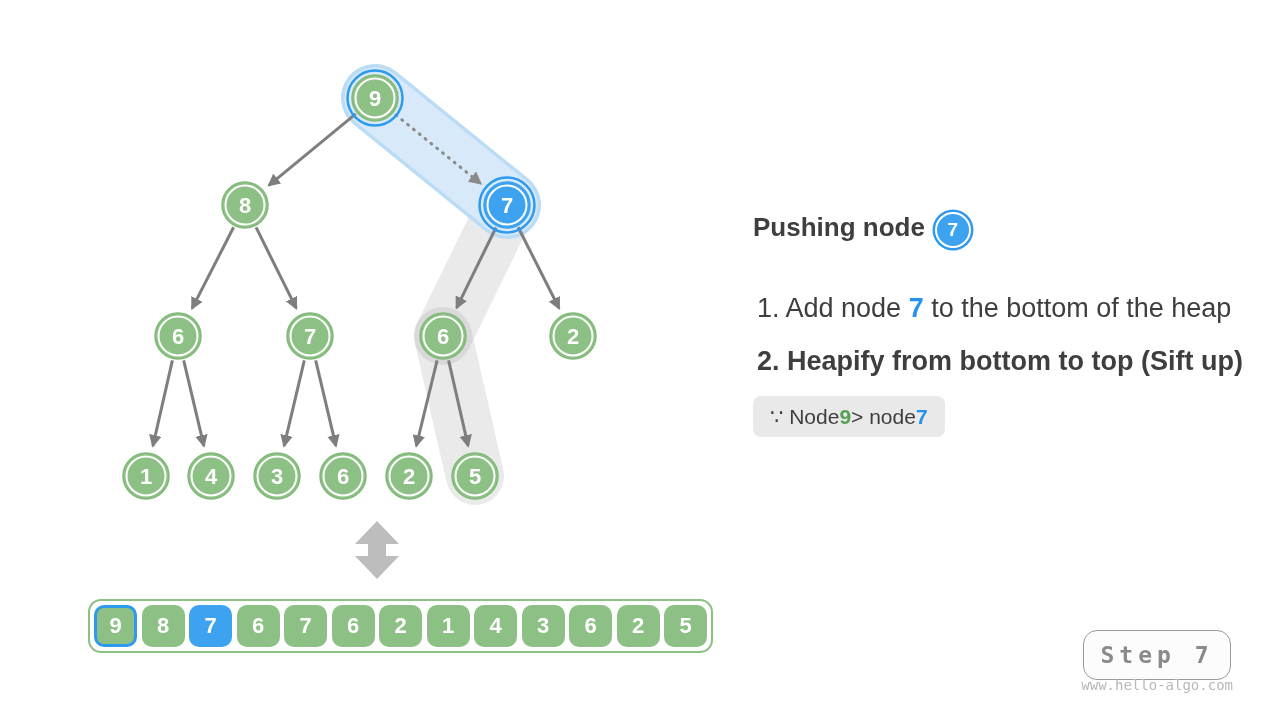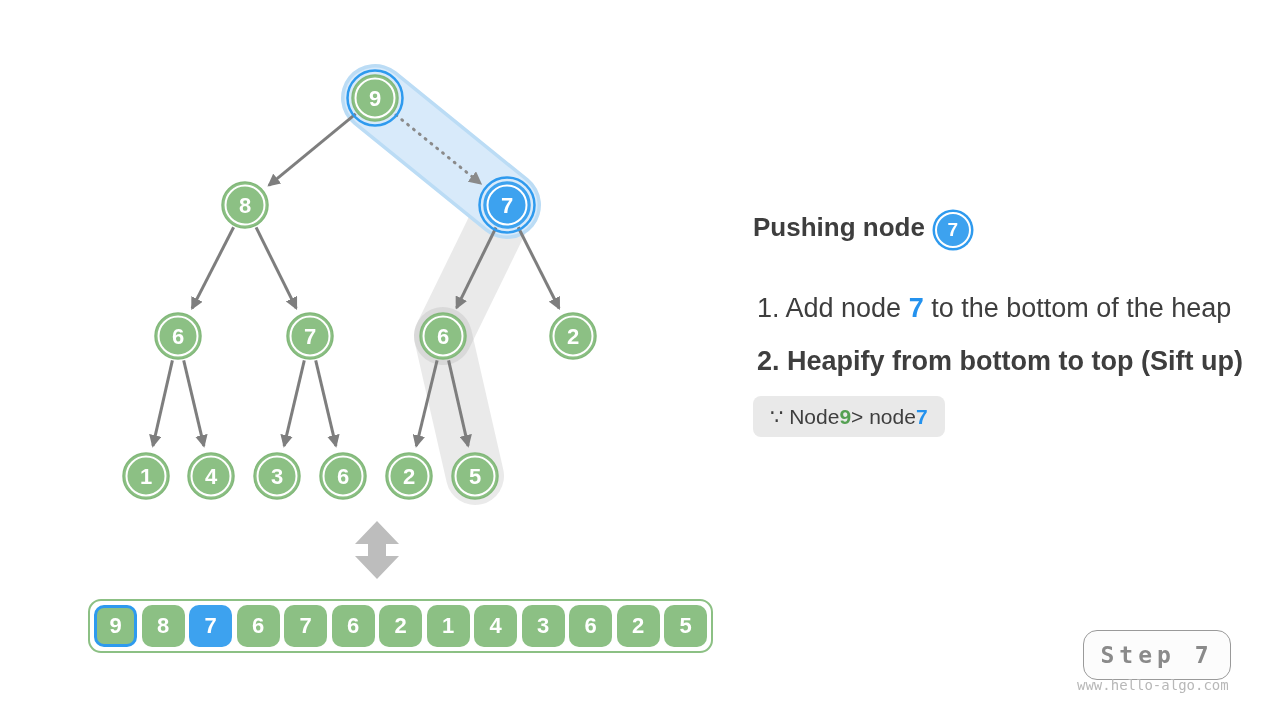--- a/index.html
+++ b/index.html
@@ -63,21 +63,21 @@
     color:var(--text);}
   .note-box .hl-green{color:var(--text-green);font-weight:bold;}
   .note-box .hl-blue{color:var(--text-blue);font-weight:bold;}
 
   
   .step-button{position:absolute;left:1083px;top:602px;width:148px;height:50px;
     border:1.5px solid var(--step-border);border-radius:14px;background:#FCFCFC;
     display:flex;align-items:center;justify-content:center;
     font-family:"DejaVu Sans Mono",monospace;font-weight:bold;font-size:23px;
     letter-spacing:5px;color:var(--step-text);margin-top:28px;}
-  .watermark{position:absolute;left:1077px;top:677px;width:156px;text-align:left;
+  .watermark{position:absolute;left:1077px;top:677px;width:156px;text-align:right;
     font-family:"DejaVu Sans Mono",monospace;font-size:14px;color:var(--watermark);}
 </style>
 </head>
 <body>
 
 <div class="stage">
 
   <svg class="tree-svg" width="720" height="595" viewBox="0 0 720 595">
     <defs>
       <marker id="arrow" viewBox="0 0 10 10" refX="8.5" refY="5" markerWidth="4.2" markerHeight="4.2" orient="auto">

